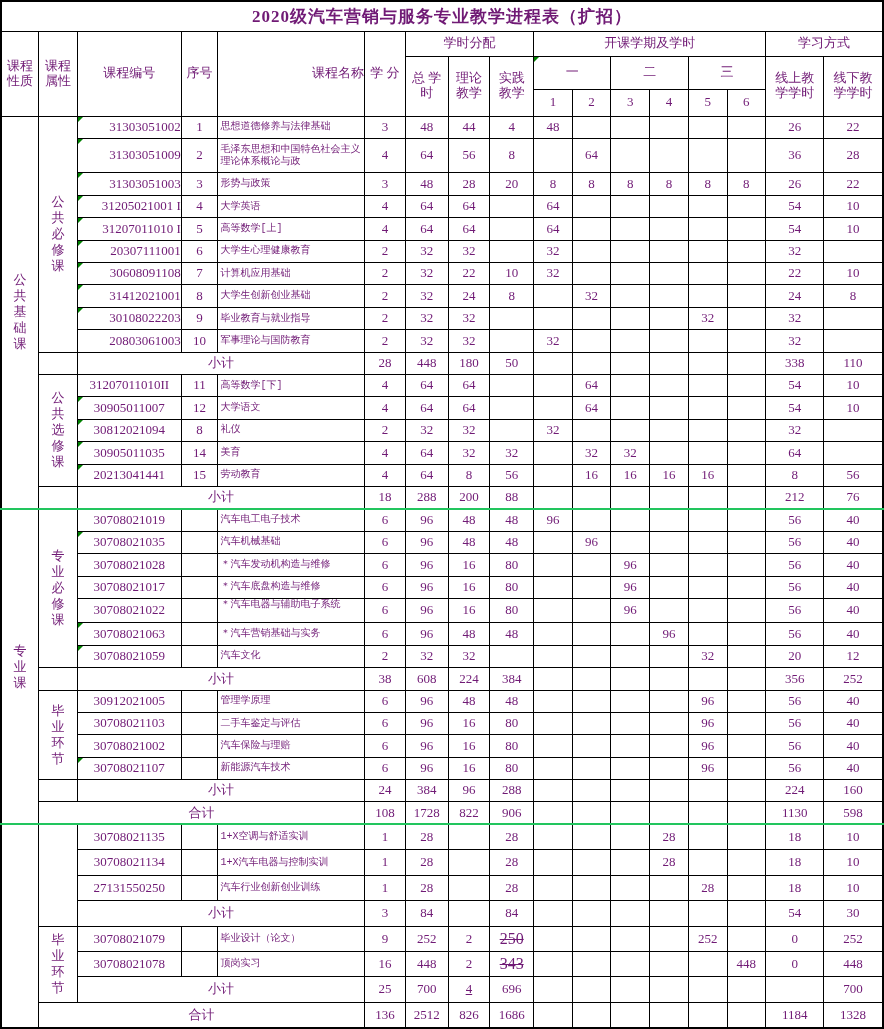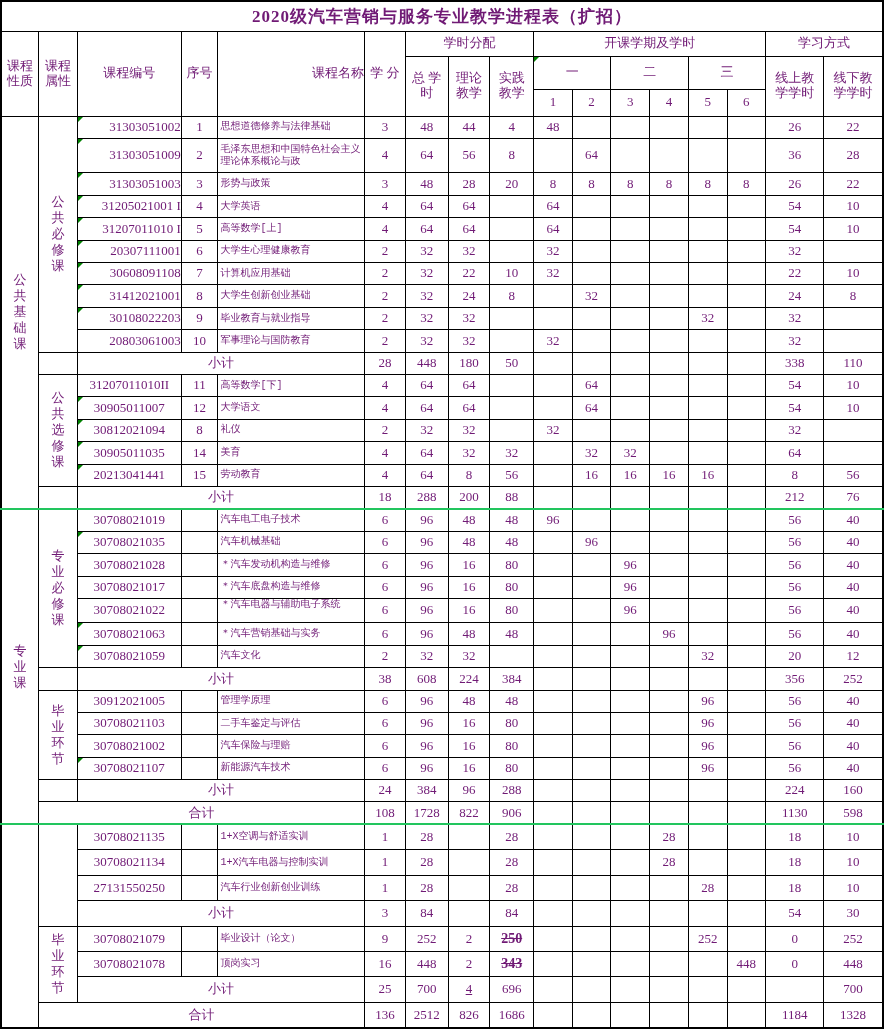--- a/index.html
+++ b/index.html
@@ -22,21 +22,21 @@
   .thl{text-align:right;padding-left:3px;}
   .vert div{width:14px;margin:0 auto;line-height:16px;font-size:13px;word-break:break-all;white-space:normal;}
   .nm{padding:0 2px;line-height:12px;font-size:10px;font-family:Liberation Mono, monospace;}
   .nal{text-align:left;}
   .nac{text-align:left;}
   .clipwrap{height:23px;overflow:hidden;}
   .rel{position:relative;}
   .nol{text-align:right;padding-left:3px;}
   .tri{position:absolute;top:0;left:0;width:0;height:0;
        border-top:5px solid #008000;border-right:5px solid transparent;}
-  .strike{text-decoration:line-through;font-size:14px;font-weight:bold;}
+  .strike{text-decoration:line-through;font-size:16px;}
   .uline{text-decoration:underline;}
 </style>
 </head>
 <body>
 
 <table>
   <colgroup>
     <col style="width:37px">
       <col style="width:38px">
       <col style="width:102px">

